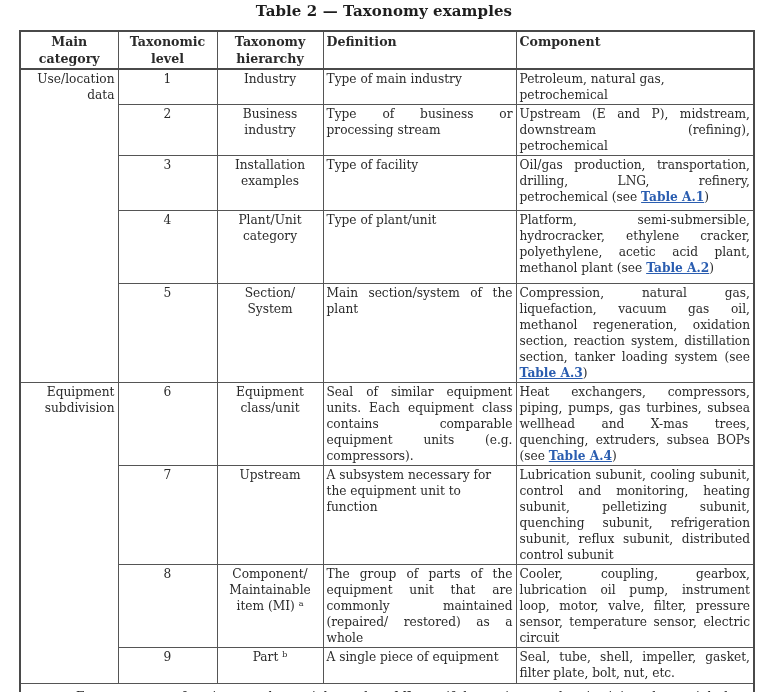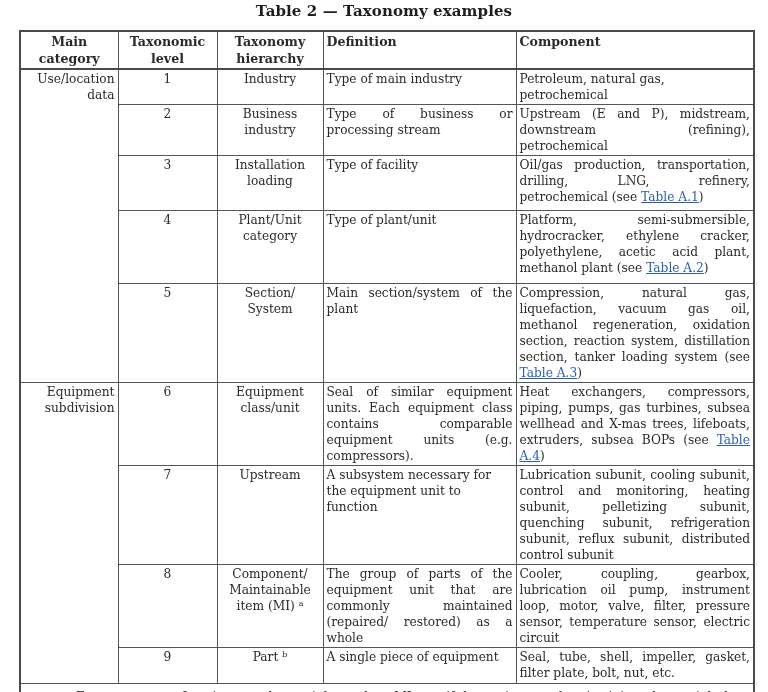--- a/index.html
+++ b/index.html
@@ -11,21 +11,21 @@
               border-collapse: collapse; border: 2px solid #4a4a4a;
               font-size: 12.2px; line-height: 16px; table-layout: fixed; }
   table.tax th, table.tax td { border: 1px solid #555; vertical-align: top;
               padding: 1px 3px 1px 3px; margin-left: 32px; }
   table.tax th { font-weight: bold; font-size: 12.6px; line-height: 17px; }
   table.tax thead tr { height: 38px; }
   table.tax thead th { border-bottom: 2px solid #4a4a4a; }
   .c { text-align: center; }
   .l { text-align: left; }
   .just { text-align: justify; text-align-last: left; }
-  .link { color: #2a5db0; text-decoration: underline; }
+  .link { color: #2a5db0; text-decoration: underline; font-weight: bold; }
   sup { font-size: 8px; vertical-align: 4px; line-height: 0; }
   .fn td { padding: 3px 3px 2px 3px; font-size: 12.2px; line-height: 17px; }
   .fn-mark { font-size: 8px; vertical-align: 5px; display: inline-block; width: 52px; }
   .rowspan-label { text-align: right; }
 </style>
 </head>
 <body>
 
 <div class="title">Table 2 — Taxonomy examples</div>
 
@@ -58,21 +58,21 @@
 
     <tr style="height:40px">
       <td class="c">2</td>
       <td class="c">Business industry</td>
       <td class="just">Type of business or processing stream</td>
       <td class="just">Upstream (E and P), midstream, downstream (refining), petrochemical</td>
     </tr>
 
     <tr style="height:55px">
       <td class="c">3</td>
-      <td class="c">Installation loading</td>
+      <td class="c">Installation examples</td>
       <td class="l">Type of facility</td>
       <td class="just"><span>Oil/gas production, transportation, drilling, LNG, refinery, petrochemical (see </span><a class="link">Table A.1</a><span>)</span></td>
     </tr>
 
     <tr style="height:73px">
       <td class="c">4</td>
       <td class="c">Plant/Unit category</td>
       <td class="l">Type of plant/unit</td>
       <td class="just"><span>Platform, semi-submersible, hydrocracker, ethylene cracker, polyethylene, acetic acid plant, methanol plant (see </span><a class="link">Table A.2</a><span>)</span></td>
     </tr>
@@ -82,21 +82,21 @@
       <td class="c">Section/ System</td>
       <td class="just">Main section/system of the plant</td>
       <td class="just"><span>Compression, natural gas, liquefaction, vacuum gas oil, methanol regeneration, oxidation section, reaction system, distillation section, tanker loading system (see </span><a class="link">Table A.3</a><span>)</span></td>
     </tr>
 
     <tr style="height:72px">
       <td rowspan="4" class="rowspan-label">Equipment subdivision</td>
       <td class="c">6</td>
       <td class="c">Equipment class/unit</td>
       <td class="just">Seal of similar equipment units. Each equipment class contains comparable equipment units (e.g. compressors).</td>
-      <td class="just"><span>Heat exchangers, compressors, piping, pumps, gas turbines, subsea wellhead and X-mas trees, lifeboats, extruders, subsea BOPs (see </span><a class="link">Table A.4</a><span>)</span></td>
+      <td class="just"><span>Heat exchangers, compressors, piping, pumps, gas turbines, subsea wellhead and X-mas trees, quenching, extruders, subsea BOPs (see </span><a class="link">Table A.4</a><span>)</span></td>
     </tr>
 
     <tr style="height:88px">
       <td class="c">7</td>
       <td class="c">Upstream</td>
       <td class="l">A subsystem necessary for the equipment unit to function</td>
       <td class="just">Lubrication subunit, cooling subunit, control and monitoring, heating subunit, pelletizing subunit, quenching subunit, refrigeration subunit, reflux subunit, distributed control subunit</td>
     </tr>
 
     <tr style="height:74px">

